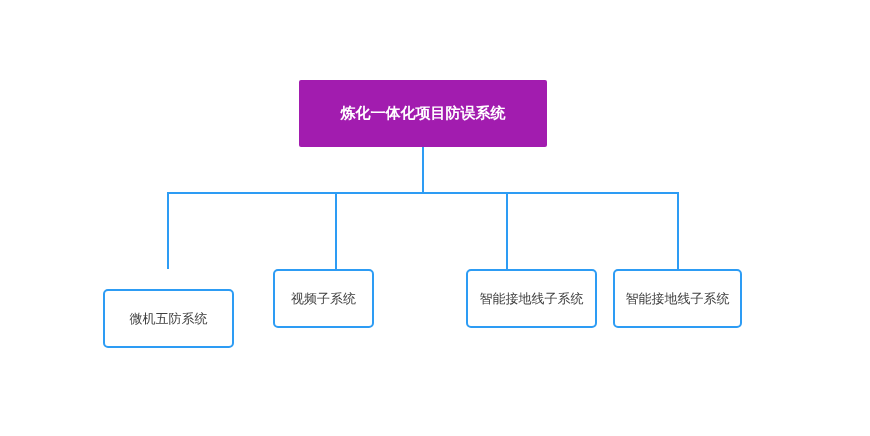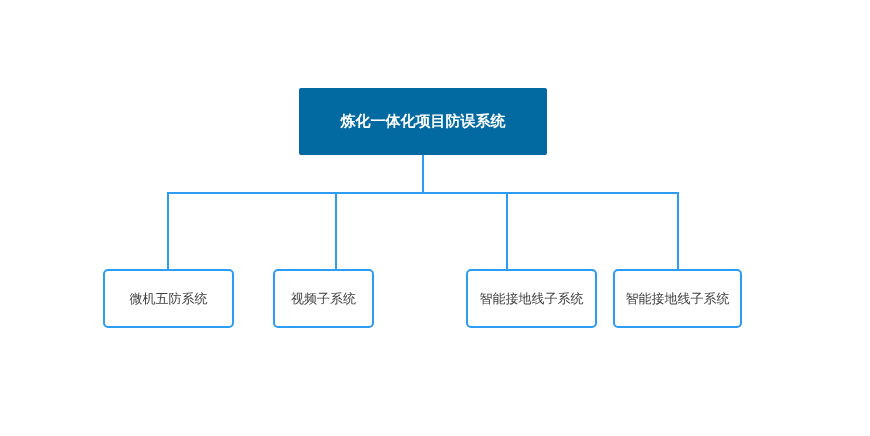--- a/index.html
+++ b/index.html
@@ -14,50 +14,49 @@
     height: 436px;
     background: #ffffff;
     overflow: hidden;
   }
   .node-root {
     position: absolute;
     left: 299px;
     top: 80px;
     width: 248px;
     height: 67px;
-    background: #0369a1;
+    background: #a21caf;
     border-radius: 2px;
     color: #ffffff;
     font-size: 15px;
     font-weight: bold;
     display: flex;
     align-items: center;
     justify-content: center;
     text-align: center;
     box-sizing: border-box;
     cursor: default;
-    margin-top: 8px;
   }
   .node-child {
     position: absolute;
     top: 269px;
     height: 59px;
     background: #ffffff;
     border: 2px solid #2d9cf4;
     border-radius: 5px;
     color: #404040;
     font-size: 13px;
     display: flex;
     align-items: center;
     justify-content: center;
     text-align: center;
     box-sizing: border-box;
     cursor: default;
   }
-  .child-1 { left: 103px; width: 131px; }
+  .child-1 { left: 103px; width: 131px; margin-top: 20px; }
   .child-2 { left: 273px; width: 101px; }
   .child-3 { left: 466px; width: 131px; }
   .child-4 { left: 613px; width: 129px; }
   .line {
     position: absolute;
     background: #2d9cf4;
   }
   .line-root-stem { left: 422px; top: 147px; width: 2px; height: 46px; }
   .line-bus       { left: 167px; top: 192px; width: 512px; height: 2px; }
   .line-drop      { top: 192px; width: 2px; height: 77px; }

